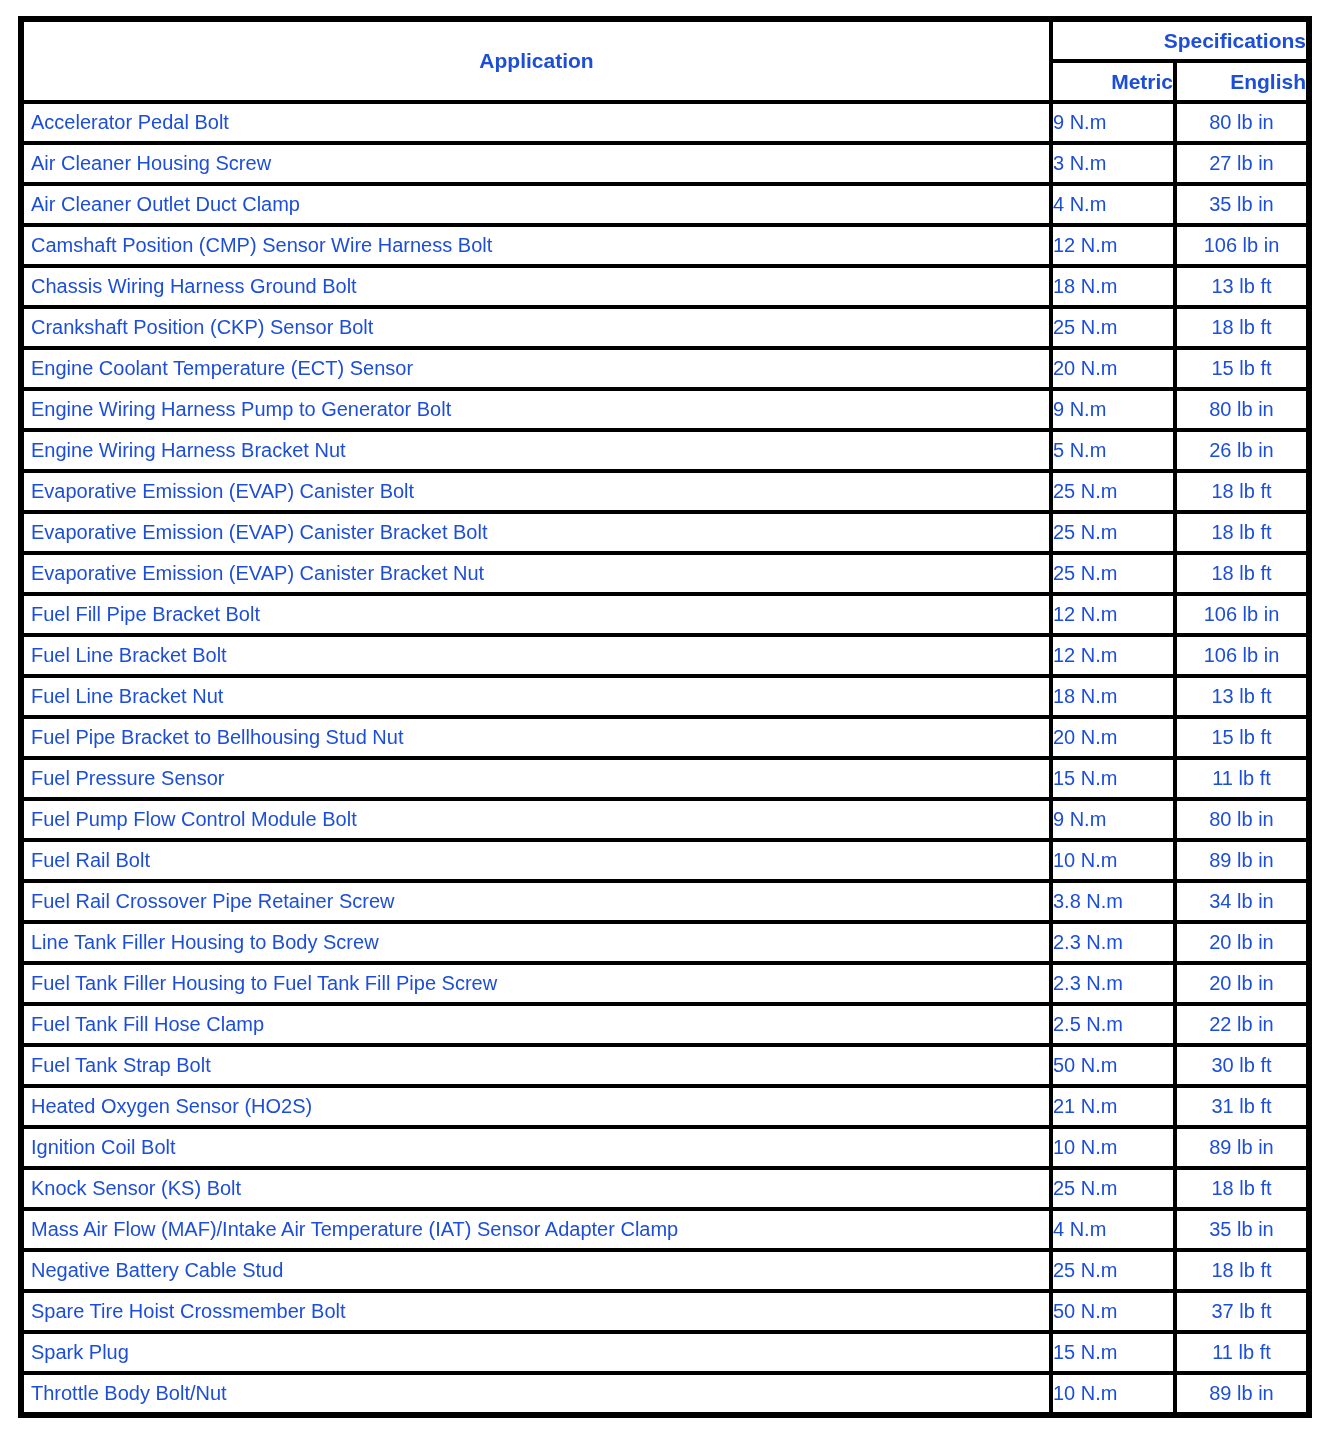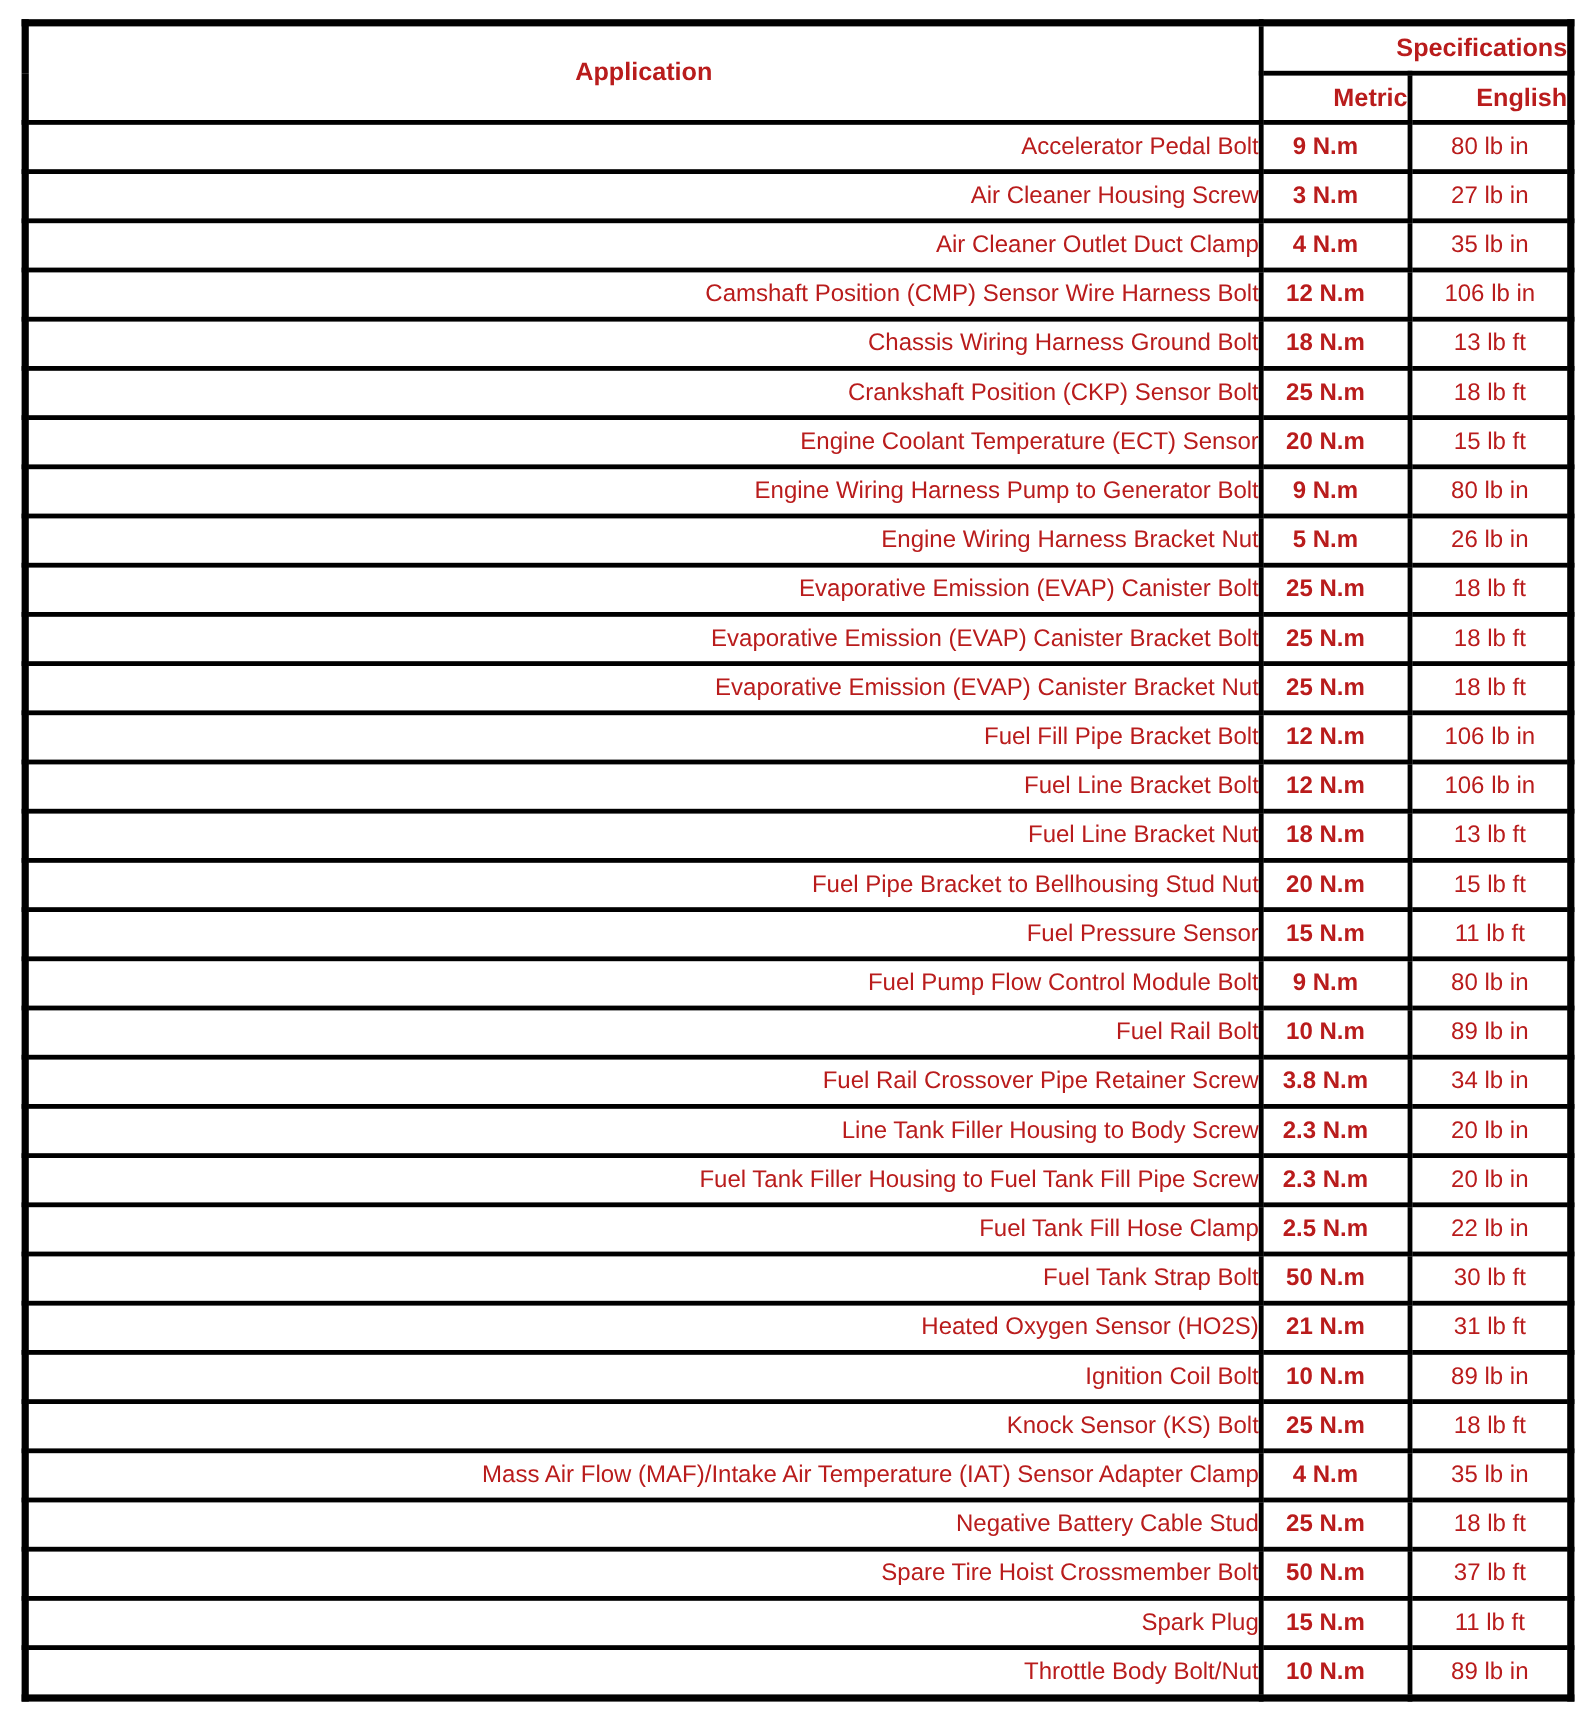--- a/index.html
+++ b/index.html
@@ -7,21 +7,21 @@
     padding: 0;
     background: #ffffff;
   }
   .page {
     width: 1220px;
     height: 1436px;
     background: #ffffff;
     box-sizing: border-box;
     padding: 16px 0 0 18px;
     font-family: "Liberation Sans", sans-serif;
-    color: #b91c1c;
+    color: #1d4ed8;
   }
   table.spec-table {
     border-collapse: collapse;
     table-layout: fixed;
     width: 1288px;
     border: 6px solid #000000;
   }
   table.spec-table th,
   table.spec-table td {
     border: 4px solid #000000;
@@ -40,27 +40,26 @@
   th.app-header {
     text-align: center;
   }
   td {
     font-size: 20px;
     font-weight: normal;
     height: 37px;
     padding: 0;
   }
   td.app-cell {
-    text-align: right;
+    text-align: left;
     padding-left: 7px;
   }
   td.metric-cell {
-    text-align: center;
+    text-align: left;
     padding-right: 17px;
-    font-weight: bold;
   }
   td.english-cell {
     text-align: center;
   }
 </style>
 </head>
 <body>
 
 <div class="page">
   <table class="spec-table">

